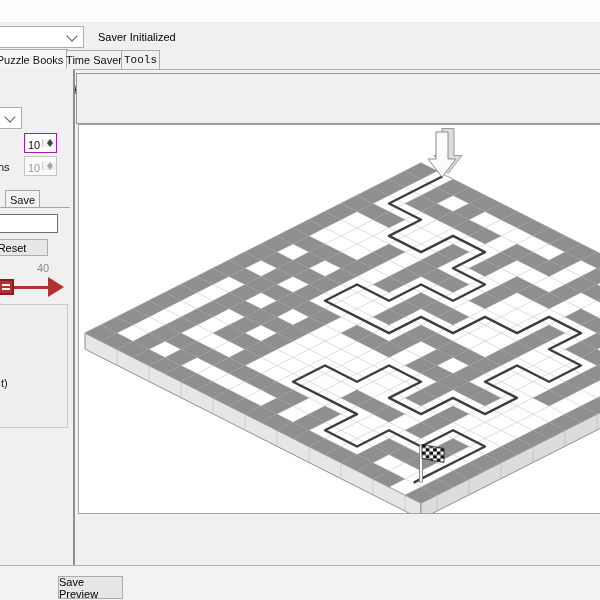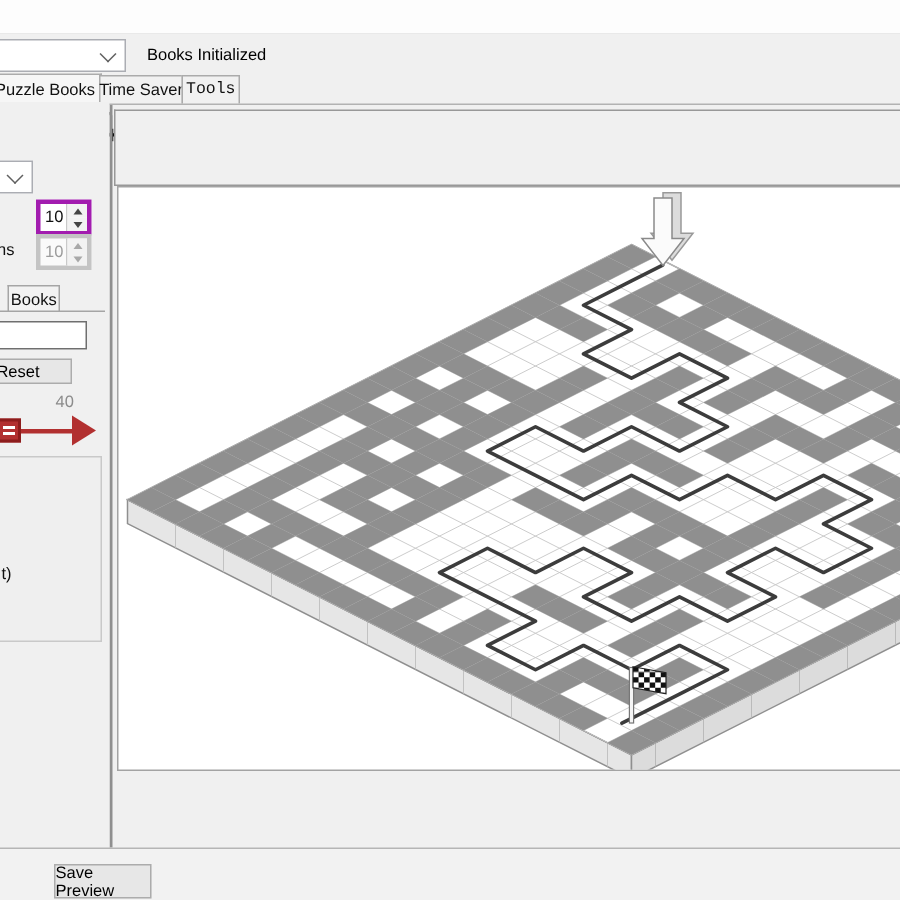--- a/index.html
+++ b/index.html
@@ -23,21 +23,21 @@
   
   .toolbtn{width:24px;height:25px;display:flex;align-items:center;justify-content:center;border:1px solid transparent;border-radius:2px;background:transparent;}
   
   .splitter{left:73px;top:70px;width:2px;height:495px;background:#8f8f8f;}
   
   .gray-box{left:76px;top:73px;width:524px;height:49px;background:#f0f0f0;border:1px solid #989898;border-right:none;}
   .canvas{left:78px;top:124px;width:522px;height:388px;background:#ffffff;border:1px solid #a3a3a3;border-right:none;}
   .canvas svg{position:absolute;left:0;top:0;}
   
   .lpanel{left:0;top:68px;width:73px;height:497px;background:#f0f0f0;}
-  .updown{display:flex;background:#fff;border:3px solid #a21caf;}
+  .updown{display:flex;background:#fff;border:1px solid #a21caf;align-items:center;}
   .updown .val{flex:1;padding:3px 0 0 3px;}
   .updown .spin{width:13px;border-left:1px solid #c9c9c9;display:flex;flex-direction:column;}
   .updown .spin div{flex:1;display:flex;align-items:center;justify-content:center;background:#f2f2f2;}
   .arrow-up{width:0;height:0;border-left:3px solid transparent;border-right:3px solid transparent;border-bottom:4px solid #444;}
   .arrow-dn{width:0;height:0;border-left:3px solid transparent;border-right:3px solid transparent;border-top:4px solid #444;}
   .updown.disabled{border-color:#c4c4c4;background:#fafafa;color:#9d9d9d;}
   .updown.disabled .arrow-up{border-bottom-color:#a8a8a8;}
   .updown.disabled .arrow-dn{border-top-color:#a8a8a8;}
   .mini-tab{border:1px solid #a5a5a5;border-bottom:none;background:#f2f2f2;display:flex;align-items:center;justify-content:center;}
   .tabline{background:#a5a5a5;height:1px;}
@@ -54,21 +54,21 @@
   .bottom-bar{left:0;top:566px;width:600px;height:34px;background:#f2f2f2;}
 </style>
 </head>
 <body>
 
 <div class="abs white-strip"></div>
 
 <div class="abs combo" style="left:-40px;top:26px;width:122px;height:20px;">
   <span class="chev"></span>
 </div>
-<div class="abs status" style="left:98px;top:31px;">Books Initialized</div>
+<div class="abs status" style="left:98px;top:31px;">Saver Initialized</div>
 
 <div class="abs" style="left:0;top:50px;width:600px;height:19px;">
   <div class="tab selected" style="left:-14px;width:80px;">
     <span>t Puzzle Books</span>
   </div>
   <div class="tab" style="left:66px;width:54px;">
     <span>Time Saver</span>
   </div>
   <div class="tab" style="left:121px;width:37px;font-family:Liberation Mono, monospace;">
     <span>Tools</span>
@@ -437,21 +437,21 @@
       <div>
           <span class="arrow-up"></span>
         </div>
       <div>
           <span class="arrow-dn"></span>
         </div>
     </div>
   </div>
 
   <div class="abs mini-tab" style="left:5px;top:122px;width:33px;height:17px;">
-    <span>Books</span>
+    <span>Save</span>
   </div>
   <div class="abs tabline" style="left:0;top:139px;width:70px;"></div>
 
   <div class="abs textbox" style="left:-20px;top:146px;width:76px;height:17px;"></div>
 
   <div class="abs winbtn" style="left:-24px;top:171px;width:70px;height:15px;">
     <span>Reset</span>
   </div>
 
   <div class="abs gray-label" style="left:37px;top:194px;">40</div>
@@ -461,15 +461,15 @@
   </div>
   <div class="abs sl-line" style="left:14px;top:218px;width:36px;background:#b23030;"></div>
   <div class="abs sl-arrow" style="left:48px;top:209px;border-left:16px solid #b23030;"></div>
 
   <div class="abs groupbox" style="left:-30px;top:236px;width:96px;height:122px;"></div>
   <div class="abs" style="left:1px;top:309px;">t)</div>
 </div>
 
 <div class="abs bottom-sep"></div>
 <div class="abs bottom-bar"></div>
-<div class="abs winbtn" style="left:36px;top:576px;width:63px;height:21px;justify-content:center;">
+<div class="abs winbtn" style="left:58px;top:576px;width:63px;height:21px;justify-content:center;">
   <span>Save Preview</span>
 </div>
 
 </body></html>

